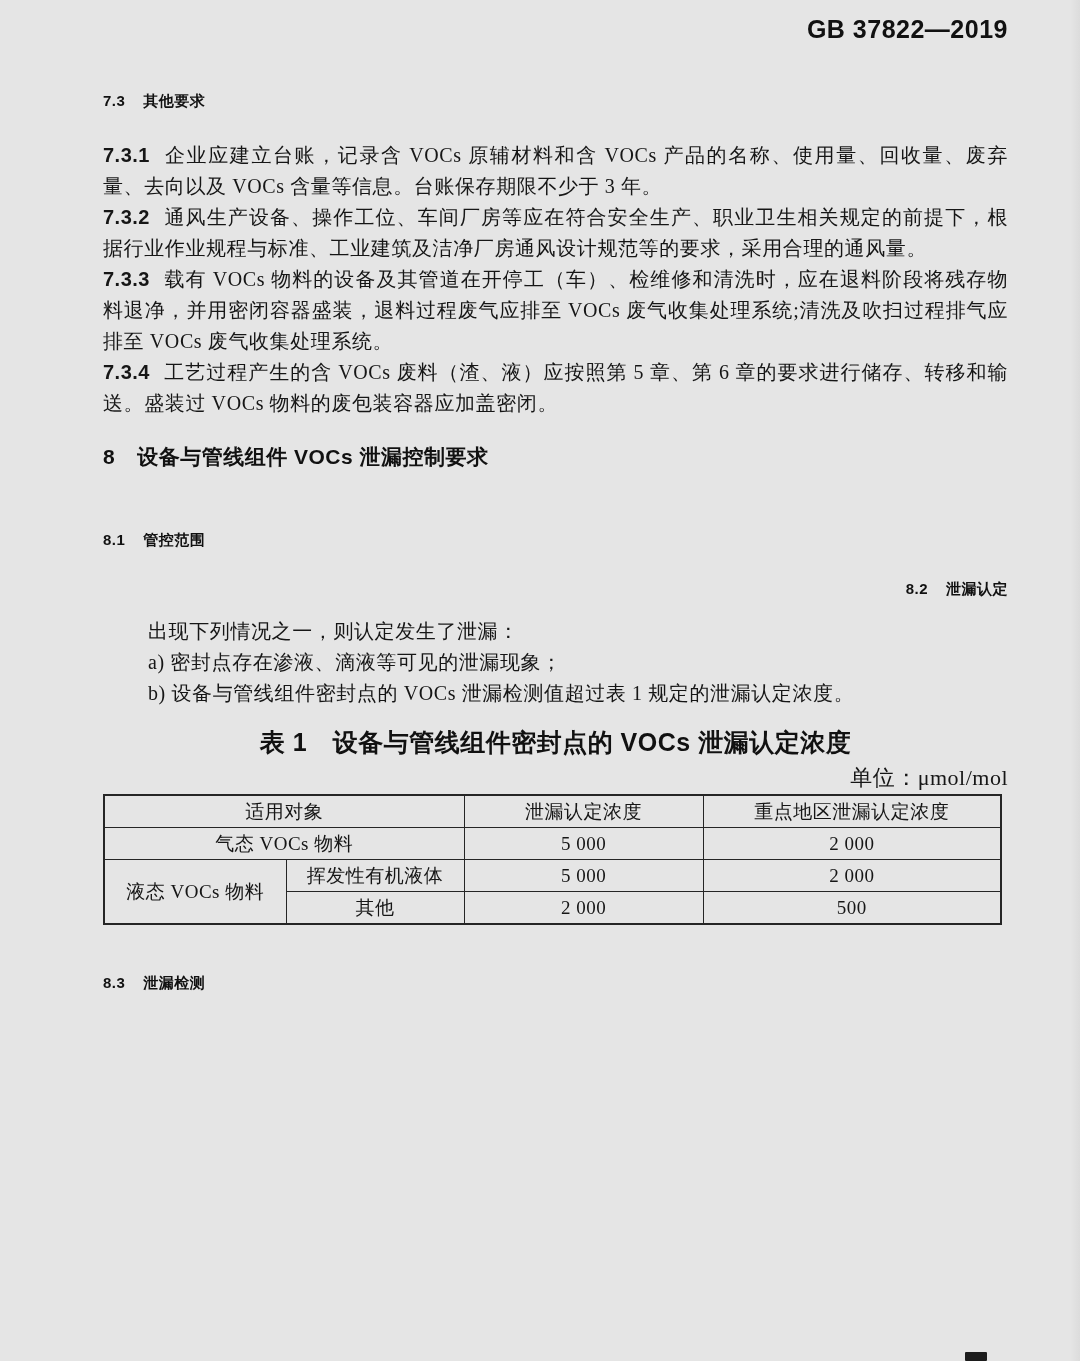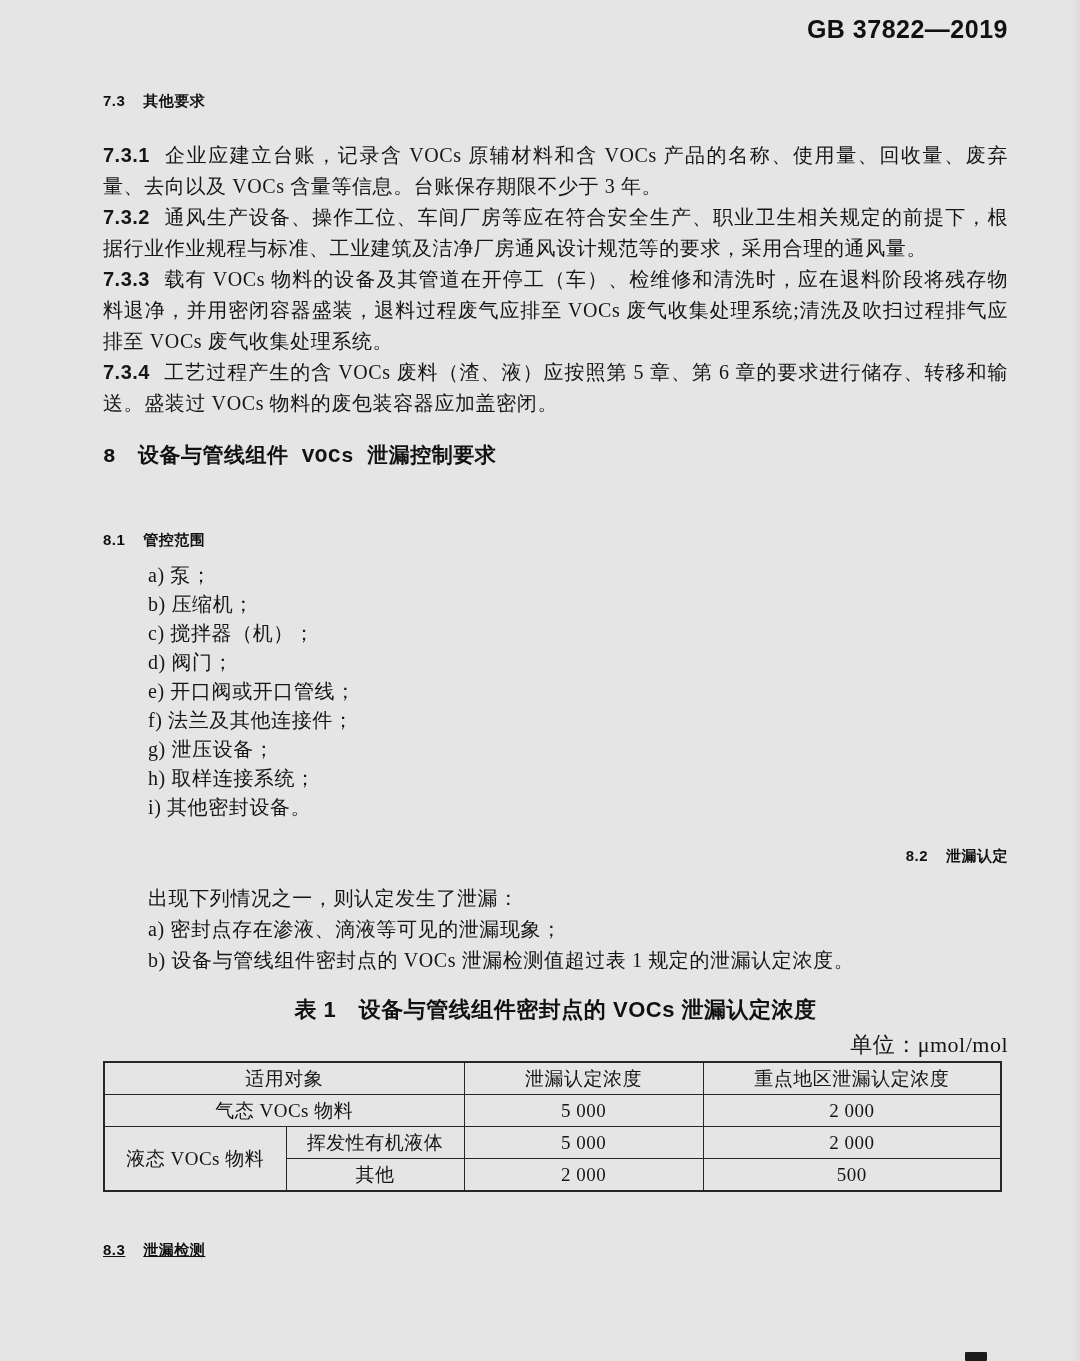--- a/index.html
+++ b/index.html
@@ -29,31 +29,31 @@
   .h-sub {
     font-family: "Liberation Sans", sans-serif;
     font-weight: 700;
     font-size: 15px;
     color: #111;
     letter-spacing: 0.5px;
   }
   .h-sub .h-num { margin-right: 18px; }
   .h73 { margin-top: 40px; margin-bottom: 24px; }
   .h8 {
-    font-family: Liberation Mono, monospace;
+    font-family: Liberation Sans, sans-serif;
     font-weight: 700;
     font-size: 21px;
     color: #111;
     letter-spacing: 0.5px;
     margin-top: 22px;
   }
   .h8 .h-num { margin-right: 22px; }
   .h81 { margin-top: 52px; }
   .h82 { margin-top: 18px; margin-bottom: 12px; text-align: right; }
-  .h83 { margin-top: 42px; margin-bottom: 24px; text-decoration: underline; }
+  .h83 { margin-top: 42px; margin-bottom: 24px; }
   .clause {
     text-align: justify;
     letter-spacing: 0.6px;
   }
   .clause .cnum {
     font-family: "Liberation Sans", sans-serif;
     font-weight: 700;
     letter-spacing: 0.5px;
     margin-right: 14px;
   }
@@ -65,21 +65,21 @@
   .p81 { margin-top: 22px; }
   .list81 { margin-top: 6px; }
   .list81 .li { line-height: 29px; margin-left: 45px; letter-spacing: 0.6px; }
   .list82 .li, .p82 { margin-left: 45px; letter-spacing: 0.6px; text-align: justify; font-family: Liberation Serif, serif; }
   .p82 { margin-left: 45px; }
   .tbl-caption {
     margin-top: 18px;
     text-align: center;
     font-family: "Liberation Sans", sans-serif;
     font-weight: 700;
-    font-size: 22px;
+    font-size: 25px;
     letter-spacing: 0.5px;
     color: #111;
   }
   .tbl-unit {
     margin-top: 8px;
     text-align: right;
     font-size: 22px;
     letter-spacing: 0.5px;
     line-height: 24px;
   }
@@ -142,31 +142,20 @@
 
     <div class="h8">
       <span class="h-num">8</span><span>设备与管线组件 VOCs 泄漏控制要求</span>
     </div>
 
     <div class="h-sub h81">
       <span class="h-num">8.1</span><span>管控范围</span>
     </div>
 
 
-    <div class="list81">
-      <div class="li">a) 泵；</div>
-      <div class="li">b) 压缩机；</div>
-      <div class="li">c) 搅拌器（机）；</div>
-      <div class="li">d) 阀门；</div>
-      <div class="li">e) 开口阀或开口管线；</div>
-      <div class="li">f) 法兰及其他连接件；</div>
-      <div class="li">g) 泄压设备；</div>
-      <div class="li">h) 取样连接系统；</div>
-      <div class="li">i) 其他密封设备。</div>
-    </div>
 
     <div class="h-sub h82">
       <span class="h-num">8.2</span><span>泄漏认定</span>
     </div>
 
     <div class="p82">出现下列情况之一，则认定发生了泄漏：</div>
     <div class="list82">
       <div class="li">a) 密封点存在渗液、滴液等可见的泄漏现象；</div>
       <div class="li">b) 设备与管线组件密封点的 VOCs 泄漏检测值超过表 1 规定的泄漏认定浓度。</div>
     </div>

